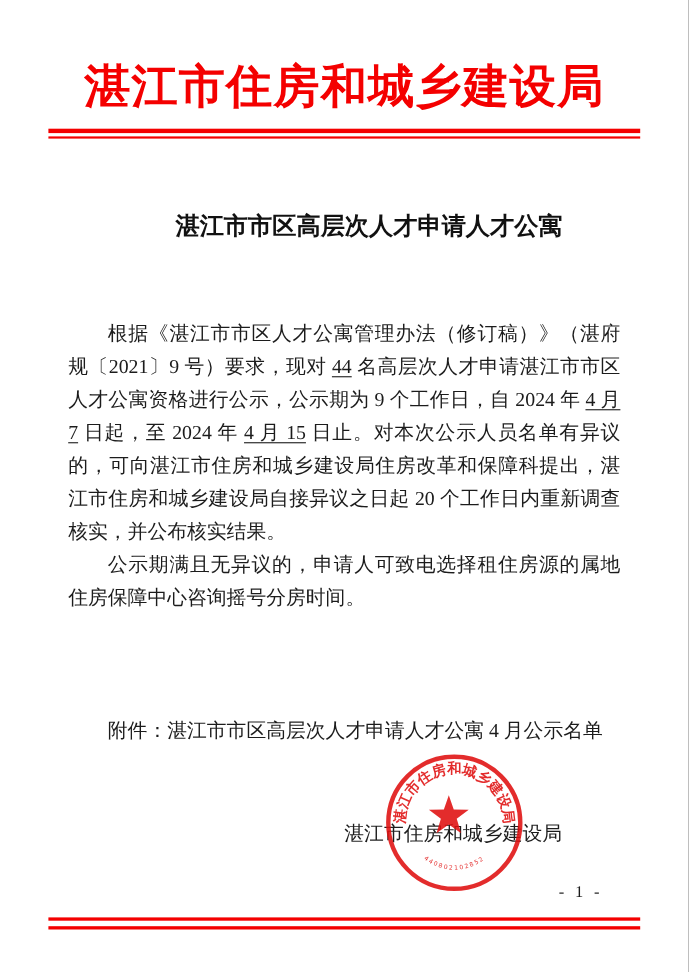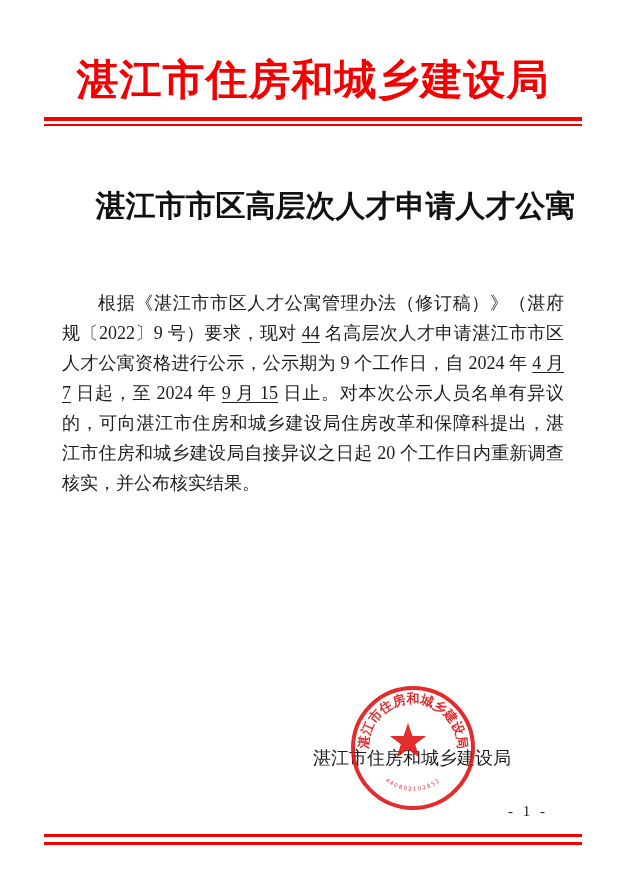--- a/index.html
+++ b/index.html
@@ -36,21 +36,21 @@
   .rule-top .thick { height: 4px; background: #f40000; }
   .rule-top .gap   { height: 3px; }
   .rule-top .thin  { height: 2px; background: #f40000; }
 
   
   .doc-title {
     position: absolute;
     top: 186px; left: 0;
     width: 626px;
     text-align: center;
-    font-size: 30px;
+    font-size: 22px;
     line-height: 39px;
     font-weight: bold;
     color: #111;
     padding-left: 45px;
   }
 
   
   .doc-body {
     position: absolute;
     top: 288px; left: 62px;
@@ -127,23 +127,25 @@
     <div class="thick"></div>
     <div class="gap"></div>
     <div class="thin"></div>
   </div>
 
   <div class="doc-title">
     <div>湛江市市区高层次人才申请人才公寓</div>
   </div>
 
   <div class="doc-body">
-      <p class="body-para"><span>根据《湛江市市区人才公寓管理办法（修订稿）》（湛府规〔2022〕9 号）要求，现对 </span><span class="u">44</span><span> 名高层次人才申请湛江市市区人才公寓资格进行公示，公示期为 9 个工作日，自 2024 年 </span><span class="u">4 月 7</span><span> 日起，至 2024 年 </span><span class="u">9 月 15</span><span> 日止。对本次公示人员名单有异议的，可向湛江市住房和城乡建设局住房改革和保障科提出，湛江市住房和城乡建设局自接异议之日起 20 个工作日内重新调查核实，并公布核实结果。</span></p>
+      <p class="body-para"><span>根据《湛江市市区人才公寓管理办法（修订稿）》（湛府规〔2021〕9 号）要求，现对 </span><span class="u">44</span><span> 名高层次人才申请湛江市市区人才公寓资格进行公示，公示期为 9 个工作日，自 2024 年 </span><span class="u">4 月 7</span><span> 日起，至 2024 年 </span><span class="u">4 月 15</span><span> 日止。对本次公示人员名单有异议的，可向湛江市住房和城乡建设局住房改革和保障科提出，湛江市住房和城乡建设局自接异议之日起 20 个工作日内重新调查核实，并公布核实结果。</span></p>
+      <p class="body-para"><span>公示期满且无异议的，申请人可致电选择租住房源的属地住房保障中心咨询摇号分房时间。</span></p>
     </div>
 
+  <div class="attachment-line">附件：湛江市市区高层次人才申请人才公寓 4 月公示名单</div>
 
   <div class="sig-org">湛江市住房和城乡建设局</div>
 
   <svg class="seal" viewBox="0 0 130 130">
     <circle cx="65" cy="65" r="60" fill="none" stroke="#e01010" stroke-width="4"></circle>
     <polygon points="60,40 64.5,52.9 78.1,53.1 67.2,61.3 71.2,74.4 60,66.6 48.8,74.4 52.8,61.3 41.9,53.1 55.5,52.9" fill="#e01010"></polygon>
     <path id="sealTextArc" d="M 26.8 88.9 A 45 45 0 1 1 103.2 88.9" fill="none"></path>
     <text font-size="13" fill="#e01010" font-weight="bold" font-family="'Liberation Serif','DejaVu Serif',serif">
       <textPath href="#sealTextArc" startOffset="50%" text-anchor="middle">湛江市住房和城乡建设局</textPath>
     </text>

